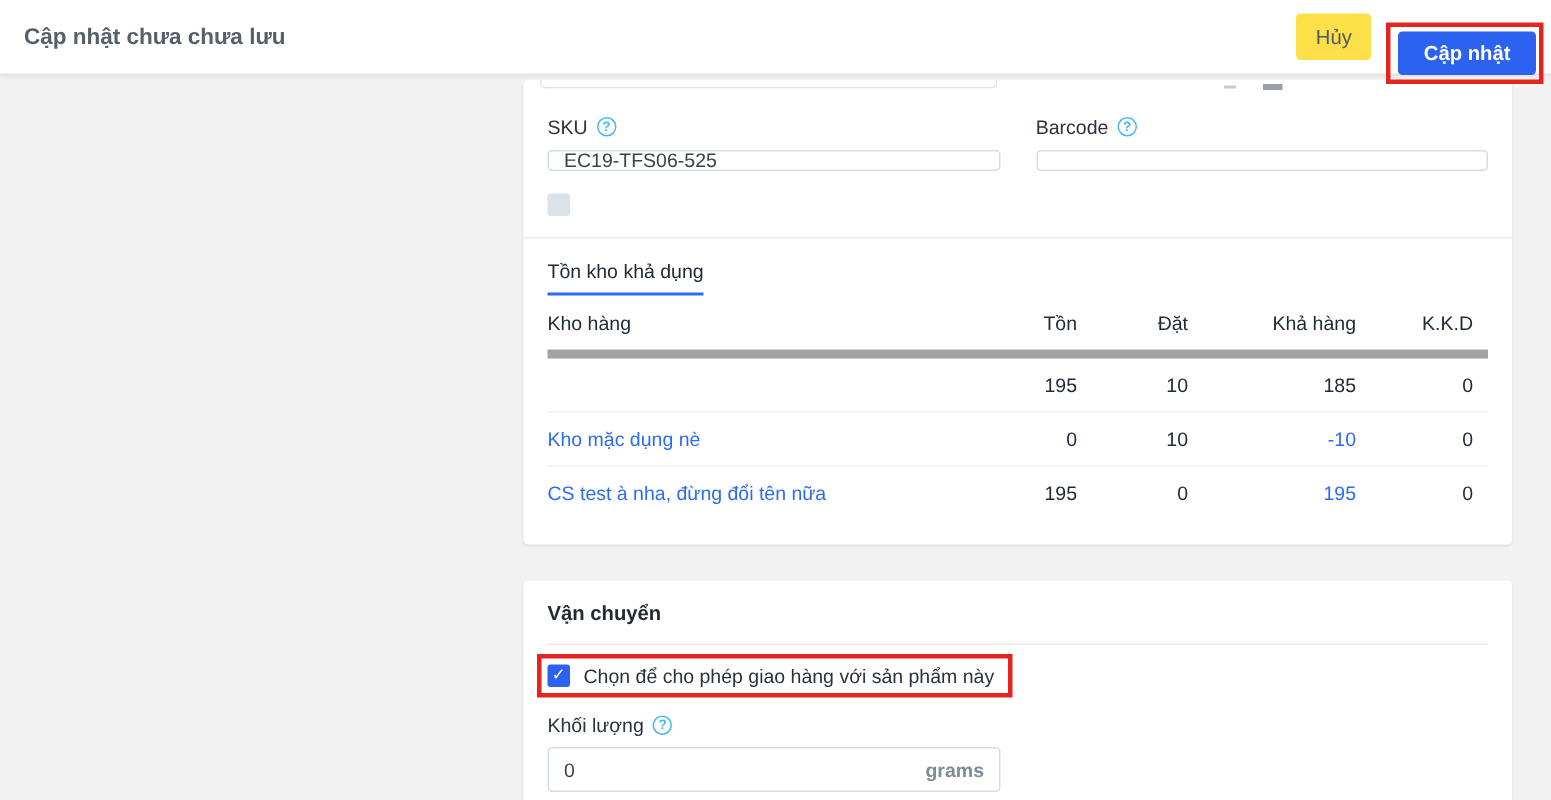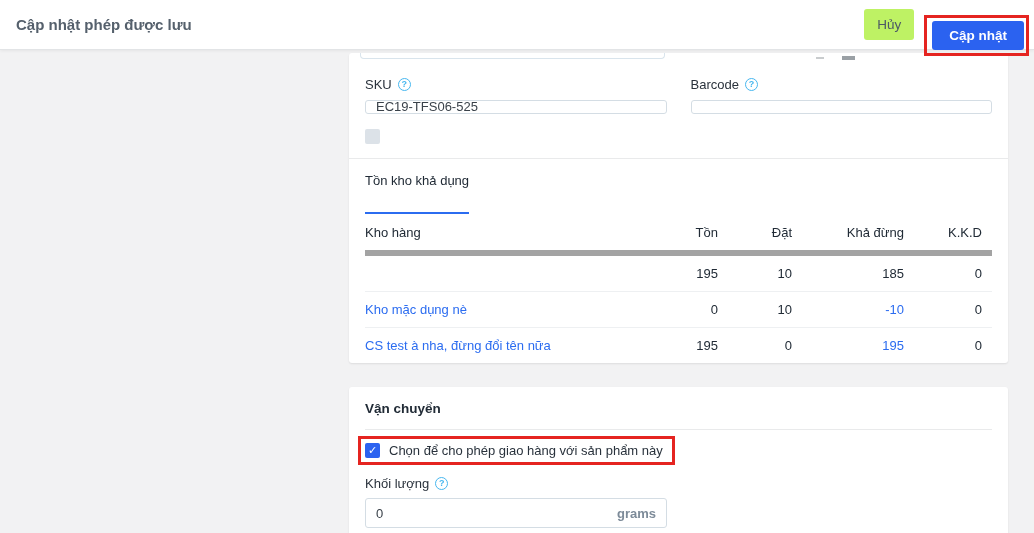--- a/index.html
+++ b/index.html
@@ -6,21 +6,21 @@
   html,body { width:1034px; height:533px; overflow:hidden;
     font-family:"Liberation Sans","DejaVu Sans",sans-serif;
     background:#f2f2f3; font-size:13px; color:#29323c; }
 
   
   .topbar { position:absolute; left:0; top:0; width:1034px; height:50px;
     background:#ffffff; border-bottom:1px solid #e2e4e6;
     box-shadow:0 1px 3px rgba(0,0,0,.06);
     display:flex; align-items:center; padding:0 5px 0 16px; z-index:5; }
   .topbar-title { flex:1; font-size:15px; font-weight:700; color:#55606c; }
-  .btn-cancel { background:#bef264; color:#4d5966; border:none; border-radius:3px;
+  .btn-cancel { background:#fde047; color:#4d5966; border:none; border-radius:3px;
     padding:8px 13px; font-size:13.5px; font-family:inherit; cursor:pointer; }
   .annotation-box { margin-left:10px; border:3px solid #e52420; padding:3px 2px 3px 5px;margin-top:21px; }
   .btn-update { background:#2b62f0; color:#ffffff; border:none; border-radius:3px;
     padding:7px 17px; font-size:13.5px; font-weight:700; font-family:inherit; cursor:pointer; }
 
   
   .main-col { position:absolute; left:349px; top:53px; width:659px; }
   .card { background:#ffffff; border-radius:3px; box-shadow:0 1px 2px rgba(0,0,0,.09); }
   .card-1 { height:310px; padding:24px 16px 0 16px; position:relative; overflow:hidden; }
   .card-2 { margin-top:24px; height:170px; padding:14px 16px 0 16px; }
@@ -42,21 +42,21 @@
 
   .checkbox-row { display:flex; align-items:center; gap:9px; margin-top:15px; }
   .cb { width:15px; height:15px; border-radius:2px; flex:0 0 auto; }
   .cb-off { background:#dce2e8; }
   .cb-on { background:#2b62f0; color:#fff; font-size:11px; display:flex;
     align-items:center; justify-content:center; line-height:1; }
 
   .divider { height:1px; background:#e9eaeb; margin:14px -16px 0 -16px; }
   .divider-inset { height:1px; background:#e9eaeb; margin:13px 0 0 0; }
 
-  .inv-tab { display:inline-block; margin-top:14px; padding-bottom:24px;
+  .inv-tab { display:inline-block; margin-top:14px; padding-bottom:7px;
     border-bottom:2px solid #2b6cf0; color:#212b36; font-size:13px; }
 
   table.inv { width:100%; border-collapse:collapse; font-size:13px; color:#212b36; }
   table.inv th { font-weight:500; text-align:right; padding:11px 0 10px 0;
     border-bottom:6px solid #a3a3a3; color:#212b36; }
   table.inv th.name, table.inv td.name { text-align:left; }
   table.inv td { text-align:right; padding:10px 0; border-bottom:1px solid #eef0f2; }
   table.inv tr:last-child td { border-bottom:none; }
   .col-ton { width:62px; } .col-dat { width:74px; } .col-kd { width:112px; } .col-kkd { width:88px; }
   td.kkd-pad, th.kkd-pad { padding-right:10px !important; }
@@ -69,21 +69,21 @@
   .weight-input { width:302px; height:30px; border:1px solid #d4dde4; border-radius:3px;
     display:flex; align-items:center; padding:0 10px; background:#fff; }
   .weight-val { flex:1; border:none; outline:none; font-size:13px; color:#3a424a;
     font-family:inherit; }
   .weight-unit { color:#7d8b99; font-size:13px; font-weight:700; }
 </style>
 </head>
 <body>
 
 <div class="topbar">
-  <div class="topbar-title">Cập nhật phép được lưu</div>
+  <div class="topbar-title">Cập nhật chưa chưa lưu</div>
   <button class="btn-cancel">Hủy</button>
   <div class="annotation-box">
     <button class="btn-update">Cập nhật</button>
   </div>
 </div>
 
 <div class="main-col">
 
   <div class="card card-1">
     <div class="remnant-input"></div>
@@ -114,21 +114,21 @@
     <div class="divider"></div>
 
     <div class="inv-tab">Tồn kho khả dụng</div>
 
     <table class="inv">
       <thead>
         <tr>
           <th class="name">Kho hàng</th>
           <th class="col-ton">Tồn</th>
           <th class="col-dat">Đặt</th>
-          <th class="col-kd">Khả đừng</th>
+          <th class="col-kd">Khả hàng</th>
           <th class="col-kkd kkd-pad">K.K.D</th>
         </tr>
       </thead>
       <tbody>
         <tr>
           <td class="name"></td>
           <td>195</td>
           <td>10</td>
           <td>185</td>
           <td class="kkd-pad">0</td>

